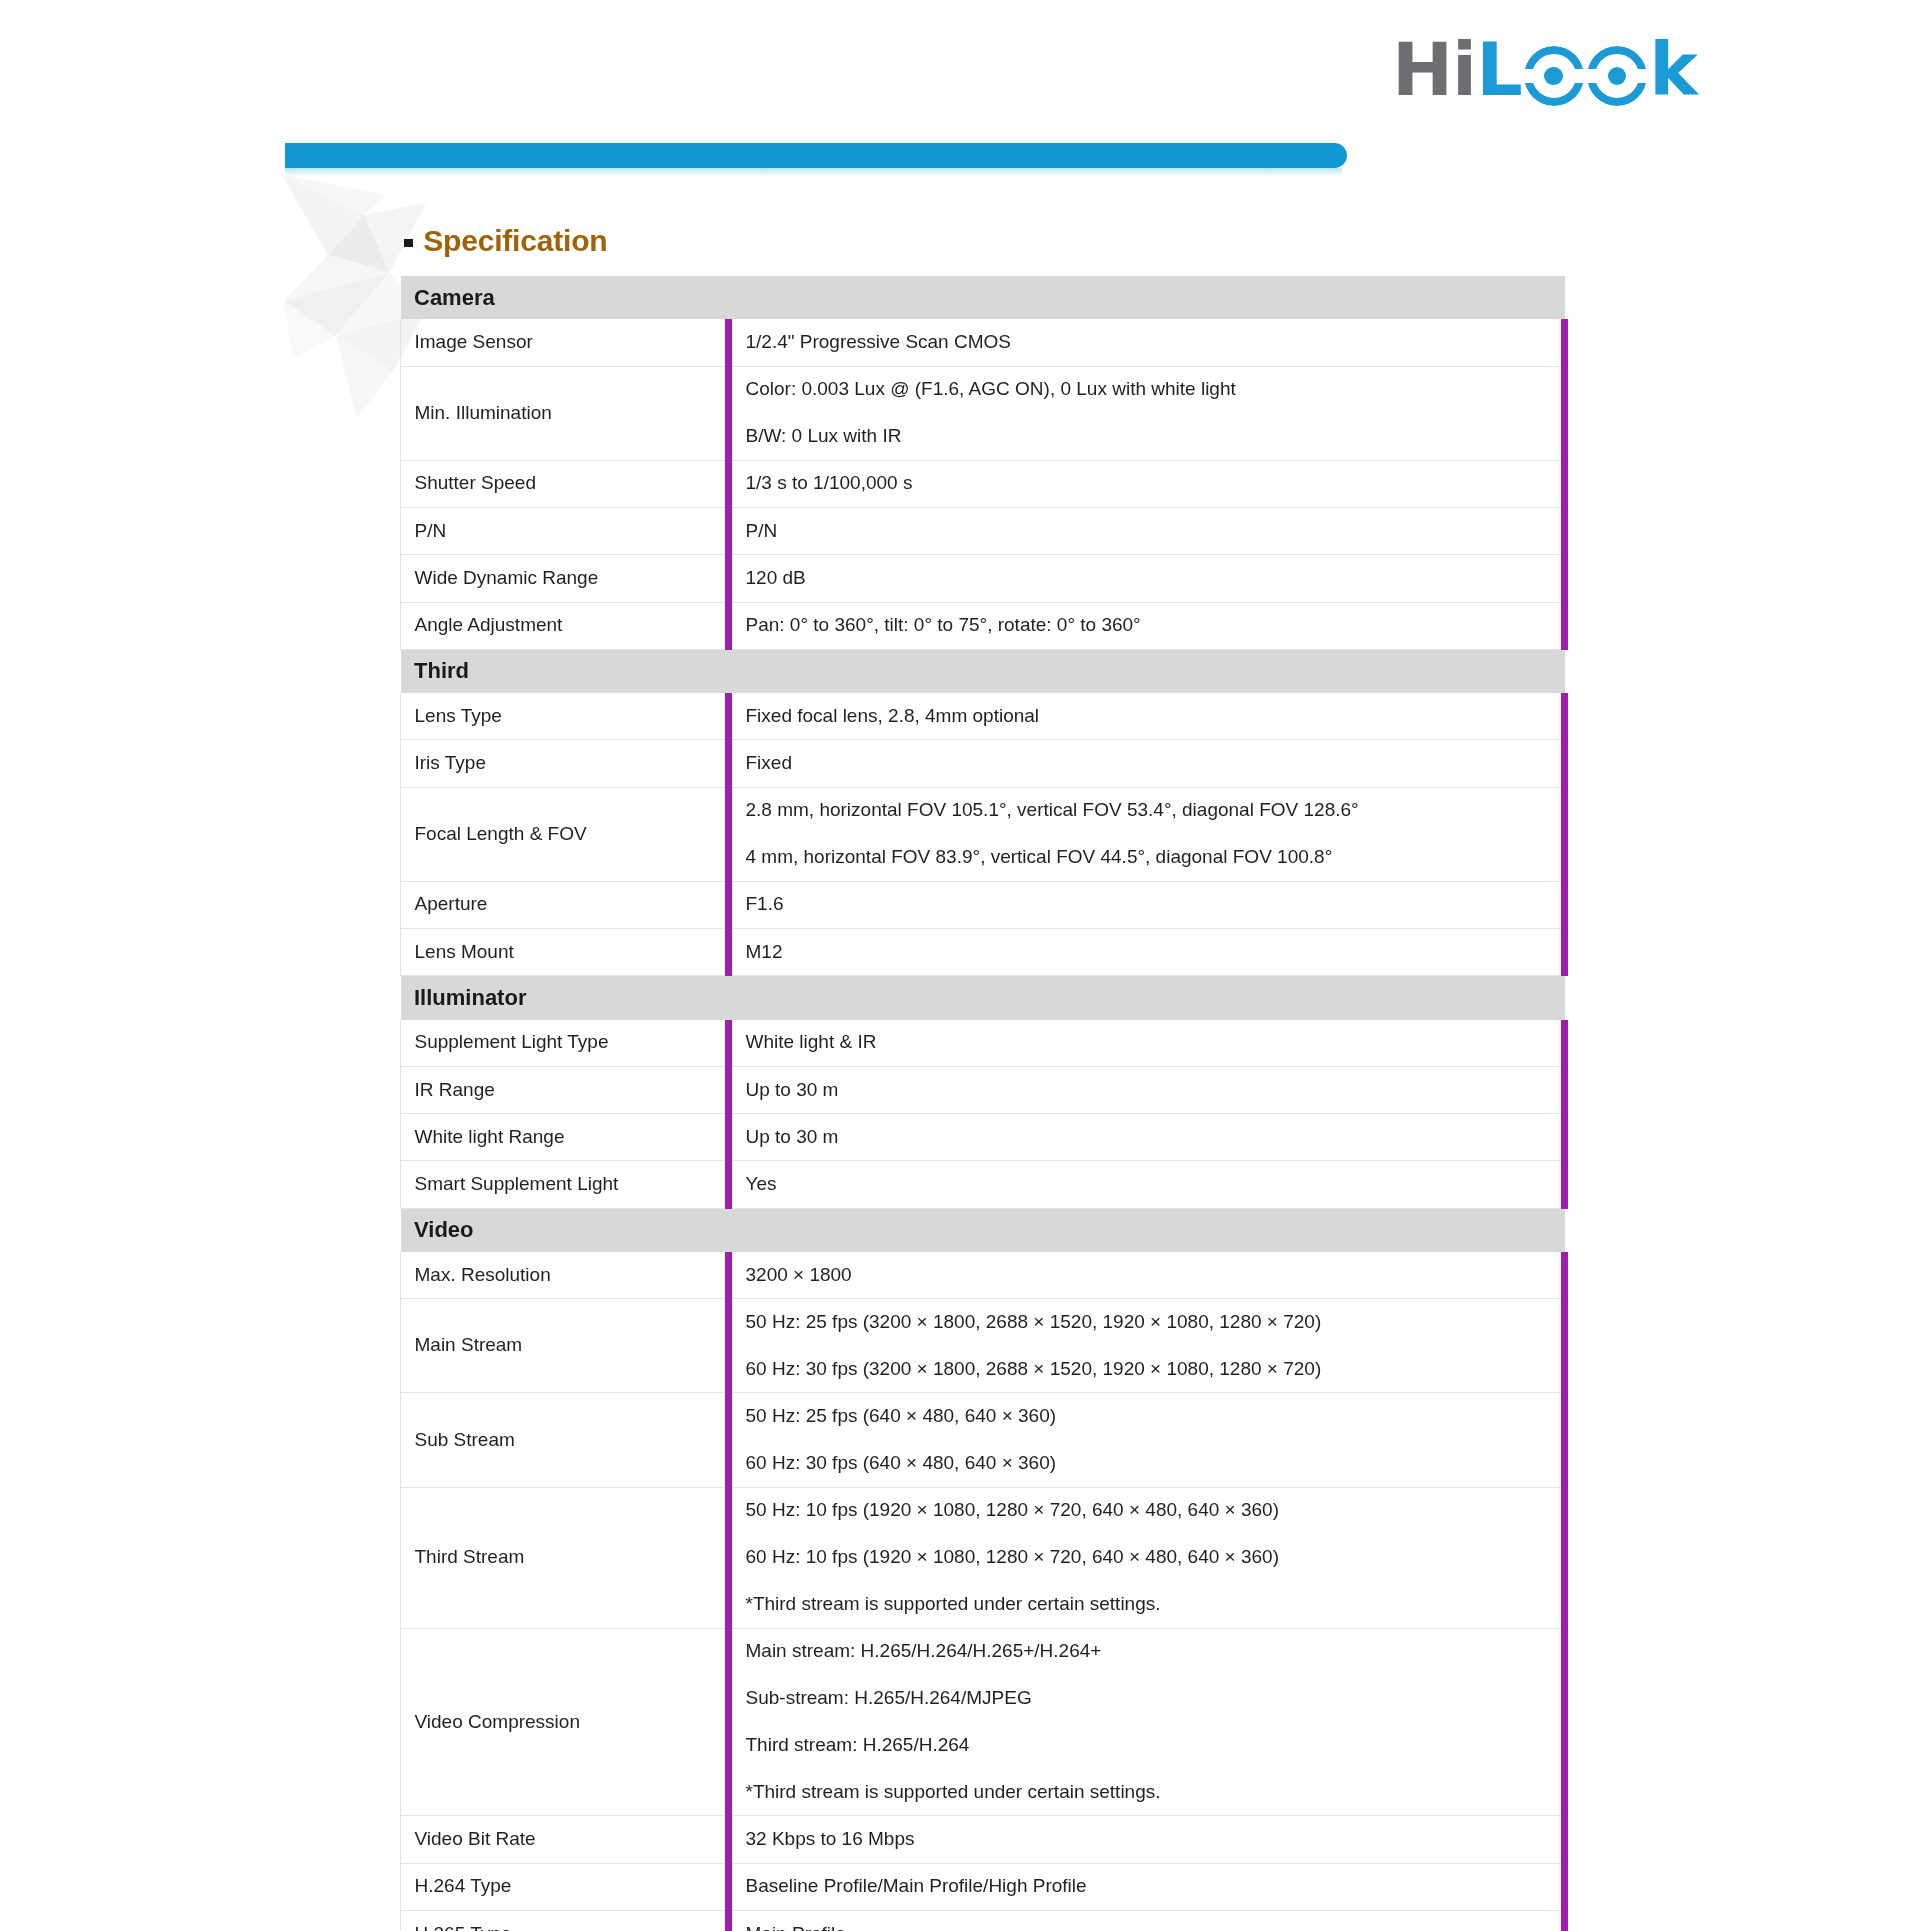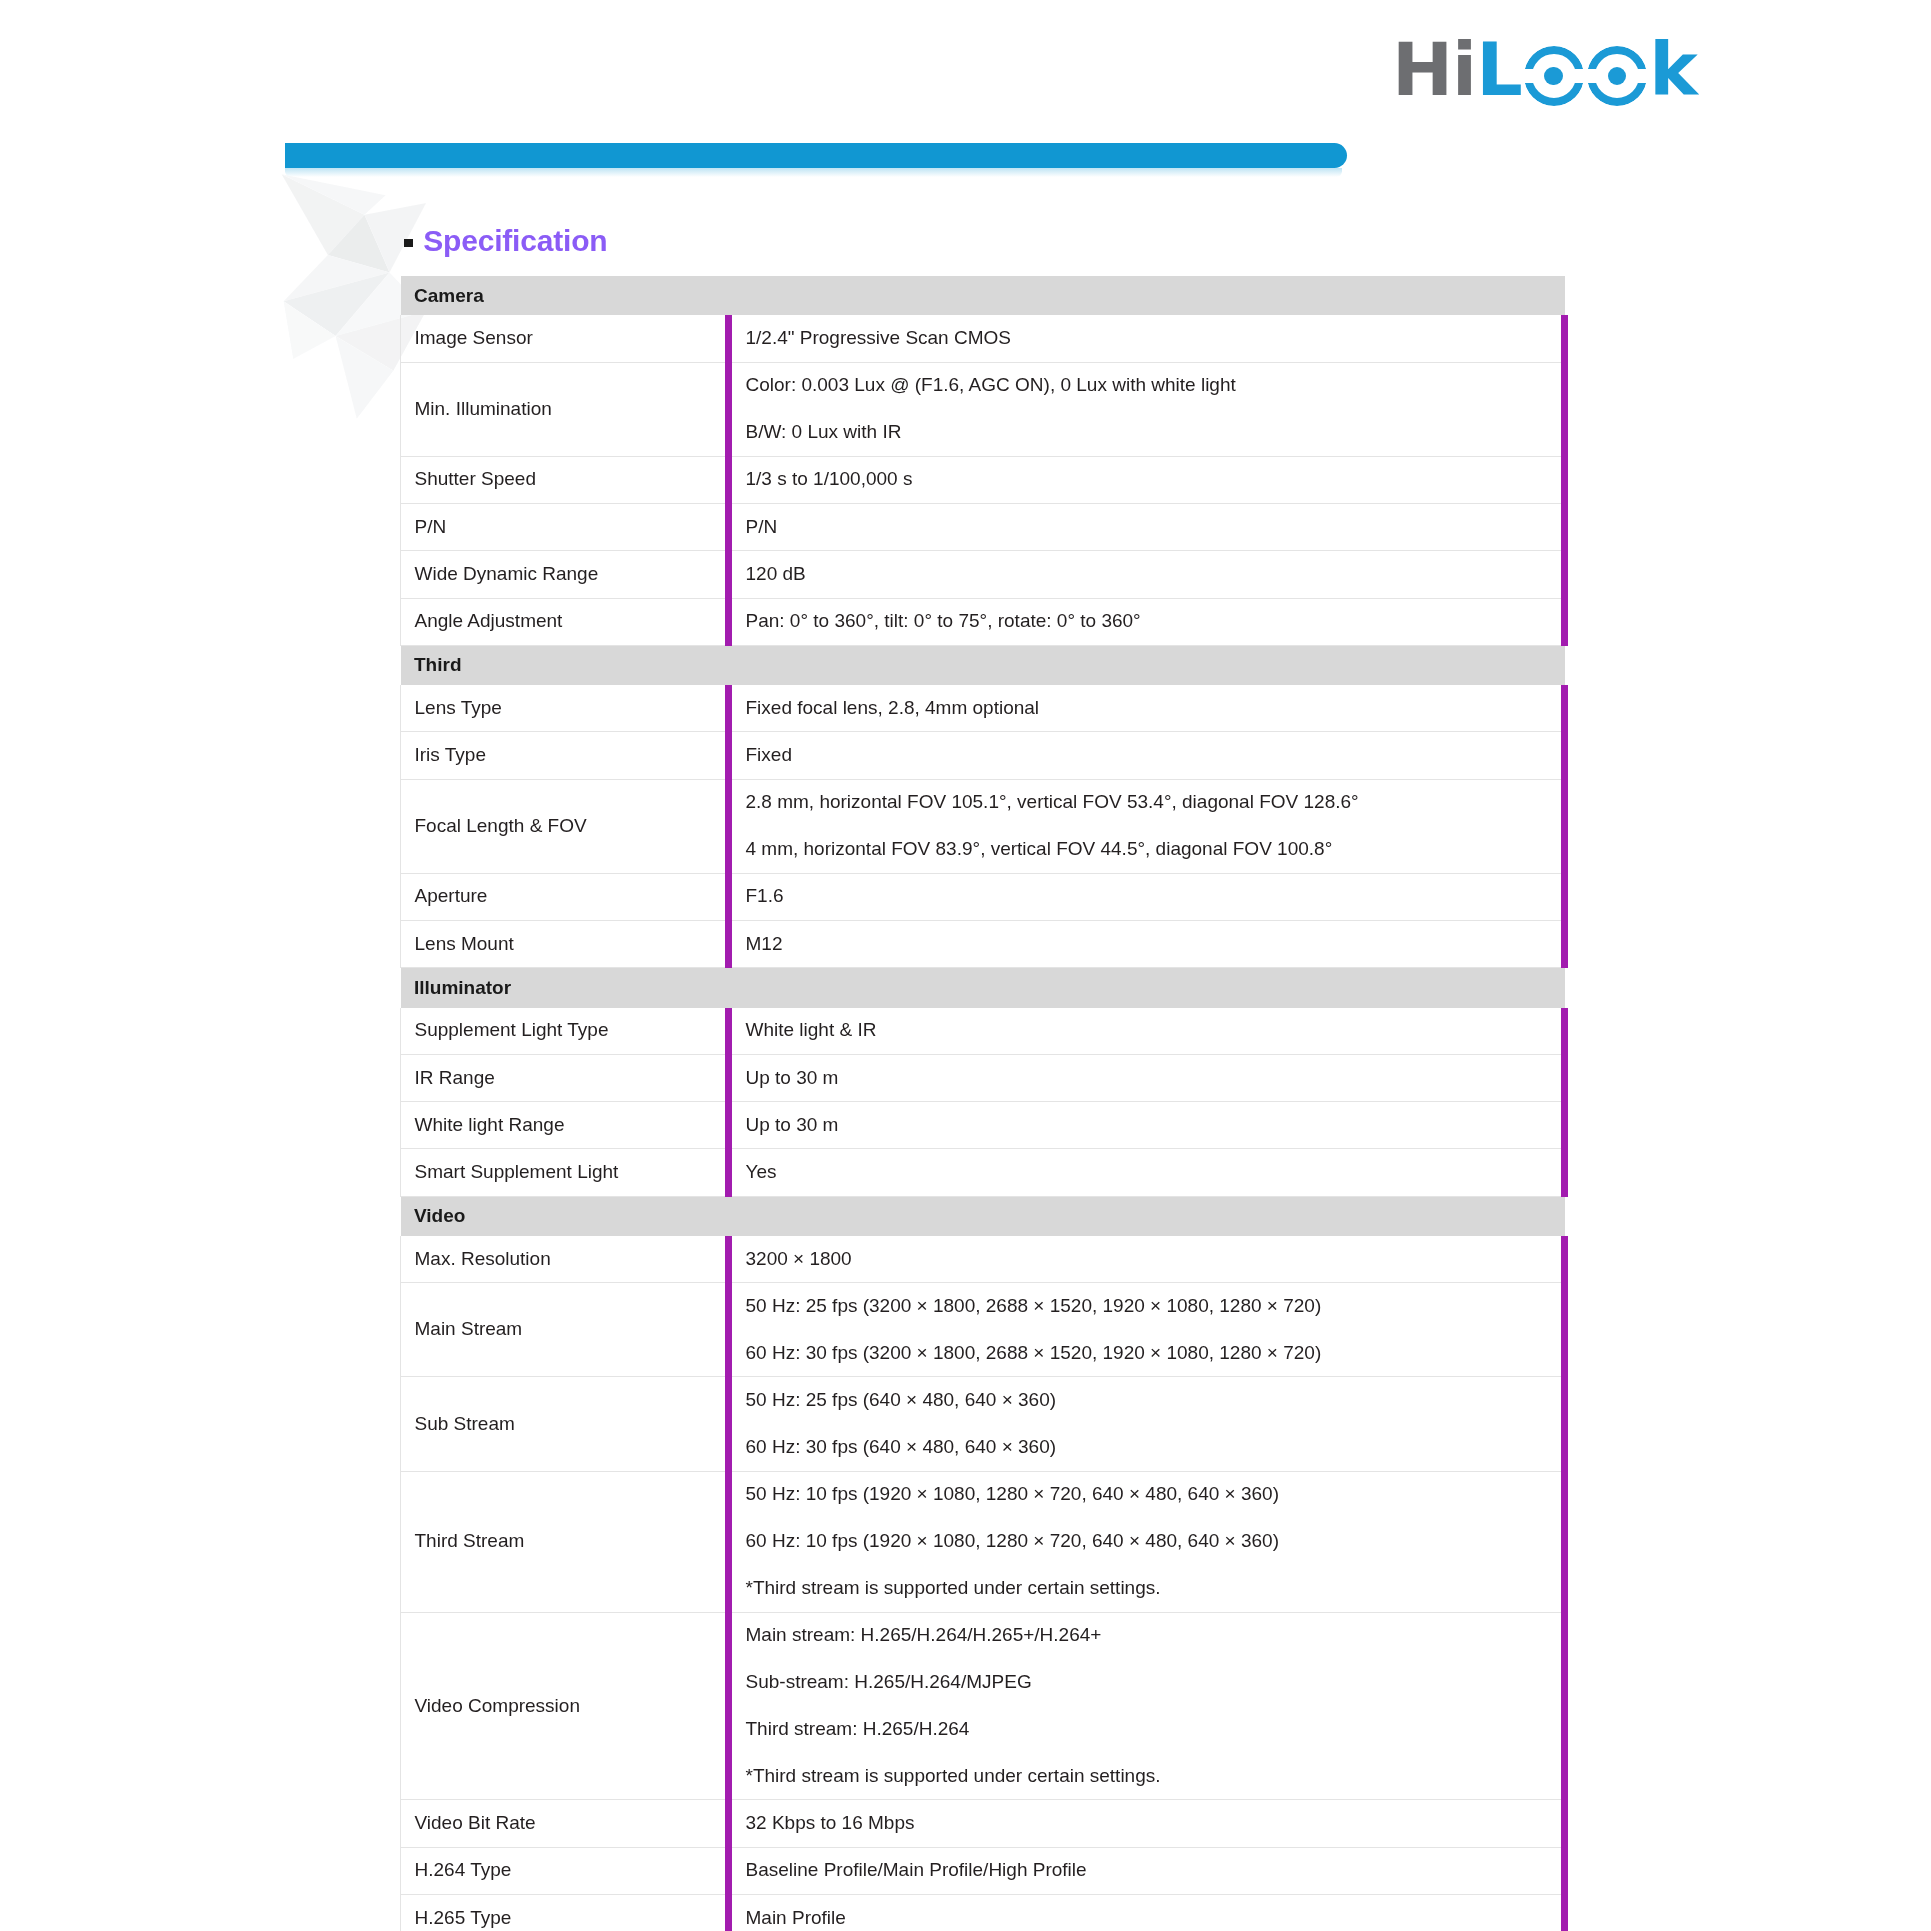--- a/index.html
+++ b/index.html
@@ -96,21 +96,21 @@
     pointer-events: none;
   }
 
   
   .page-heading {
     position: absolute;
     left: 404px;
     top: 224px;
     font-size: 30px;
     font-weight: bold;
-    color: #8b5cf6;
+    color: #a16207;
     letter-spacing: -0.2px;
     display: flex;
     align-items: center;
     gap: 10.6px;
   }
   .heading-bullet {
     width: 8.7px;
     height: 8.7px;
     background: #1a1a1a;
     display: inline-block;
@@ -127,21 +127,21 @@
     border-collapse: collapse;
     table-layout: fixed;
     font-size: 19px;
   }
   .spec-table col.c-label { width: 328px; }
   .spec-table col.c-value { width: 836px; }
 
   .spec-table tr.section-row > td {
     background: #d8d8d8;
     font-weight: bold;
-    font-size: 19px;
+    font-size: 22px;
     color: #1a1a1a;
     padding: 8.7px 12.6px 8.7px 13.5px;
     border: none;
   }
 
   .spec-table tr.data-row > td {
     border-bottom: 1px solid #e4e4e4;
     border-right: 7px solid #a21caf;
     padding: 8.7px 12.6px 8.7px 13.5px;
     vertical-align: middle;

